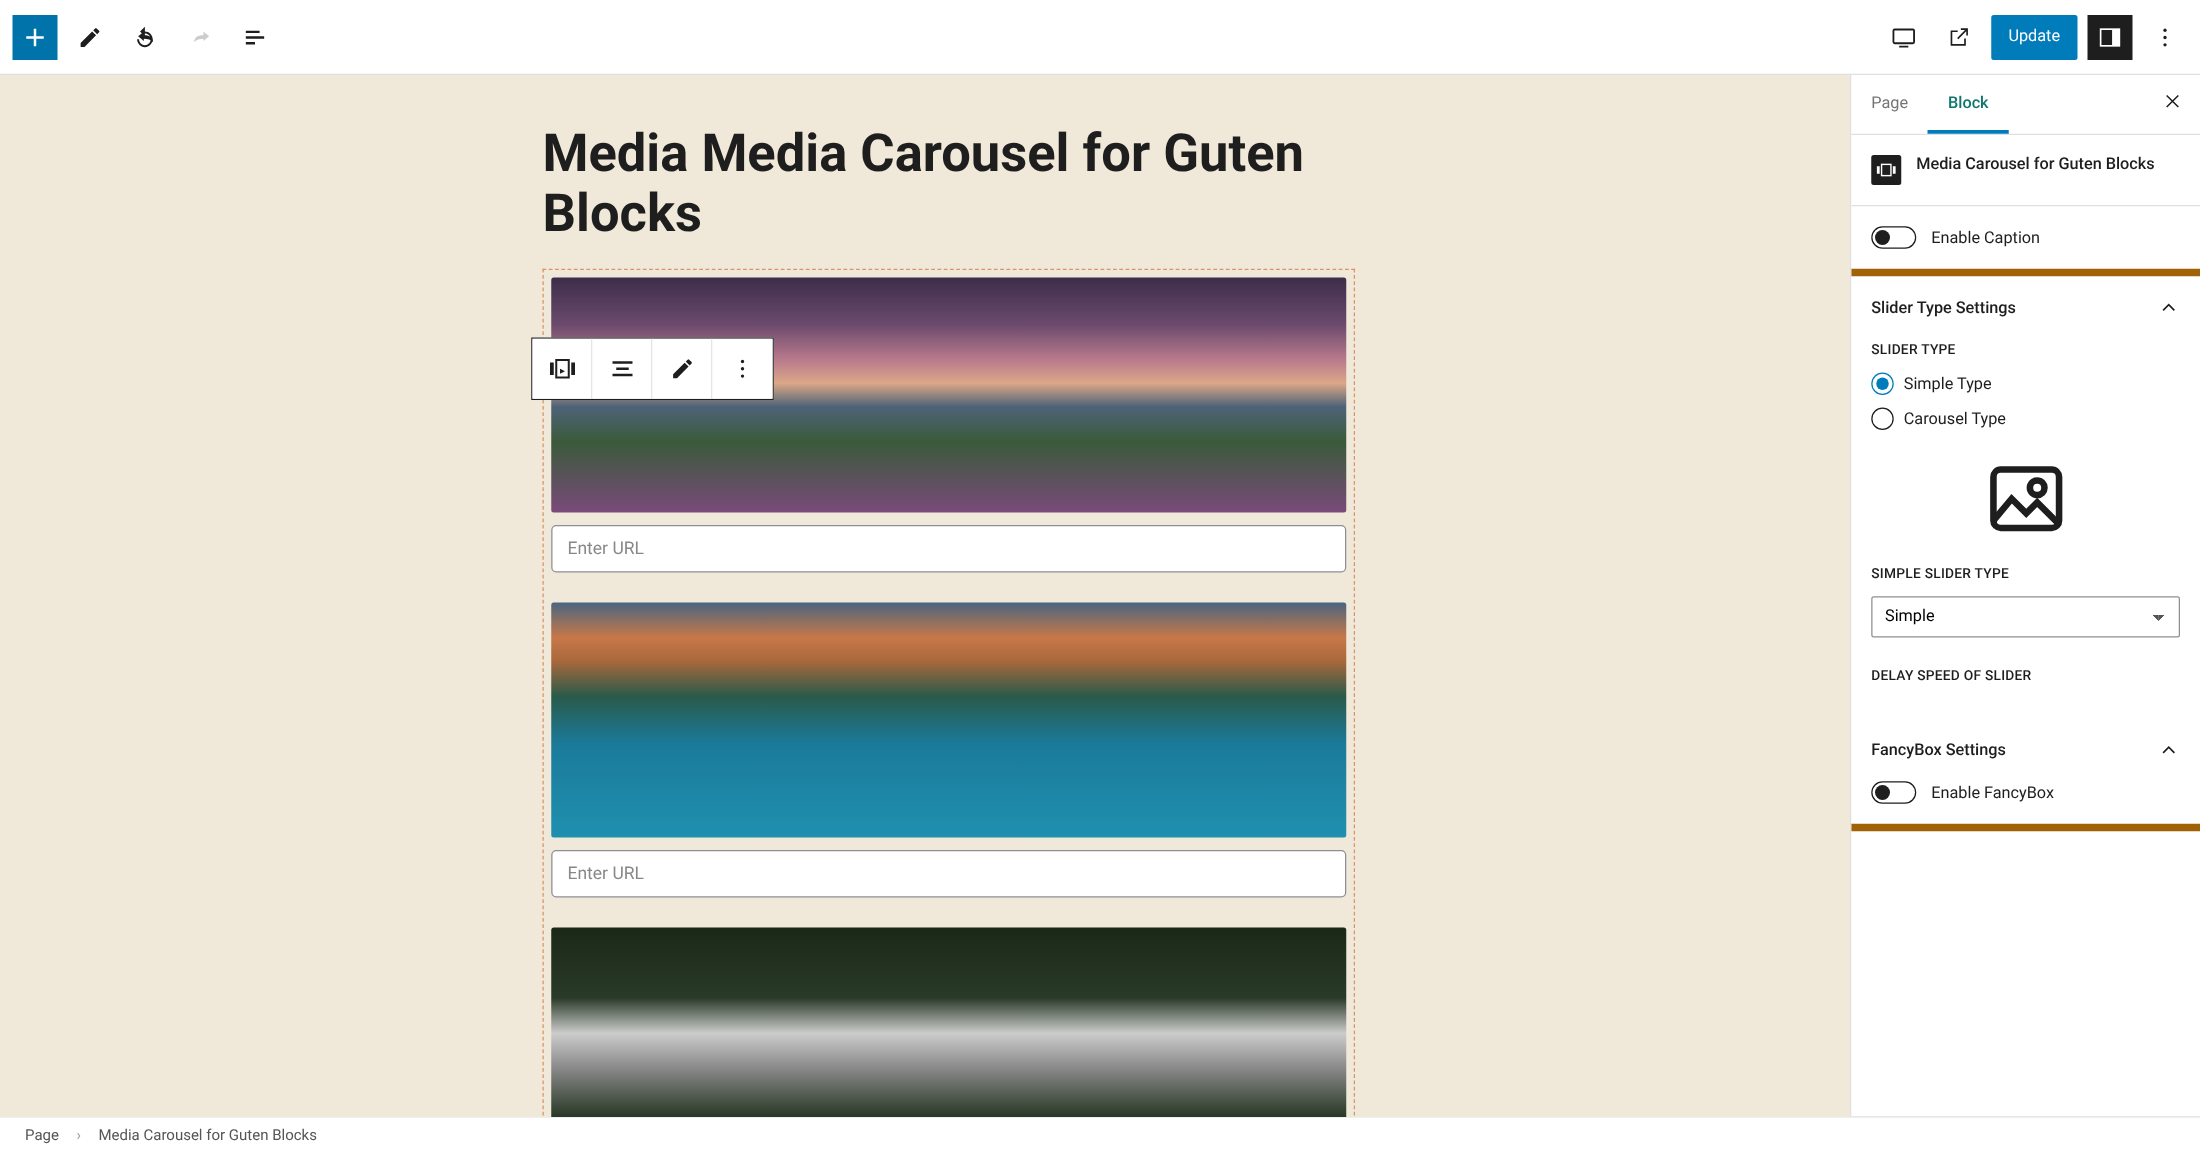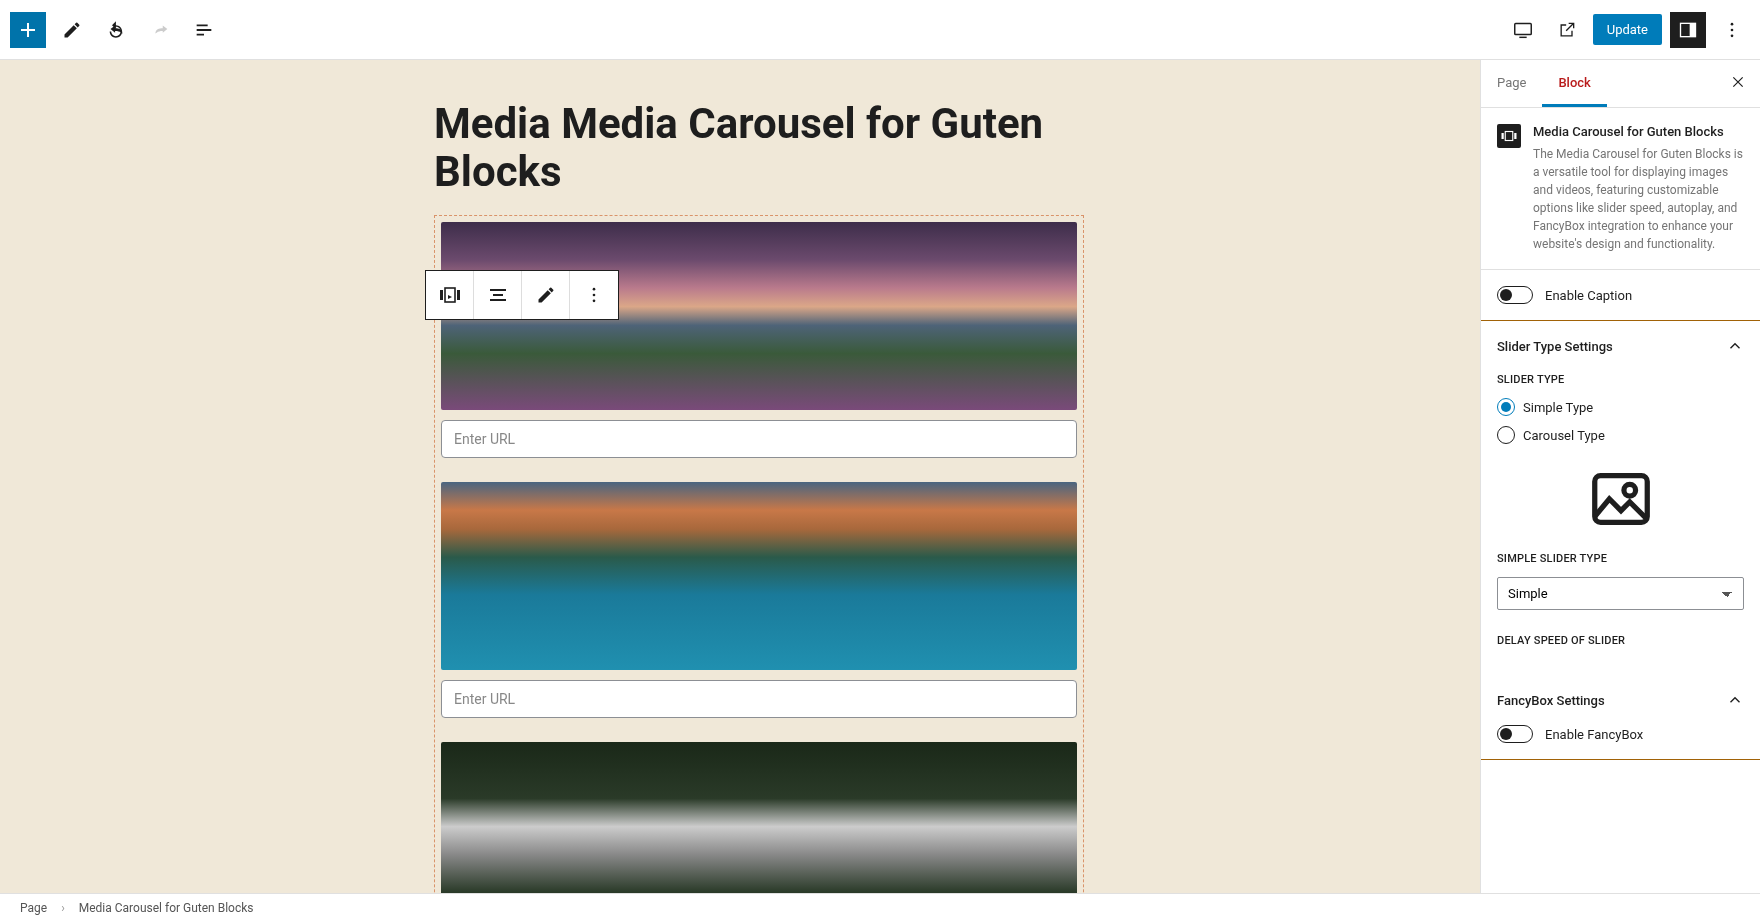--- a/index.html
+++ b/index.html
@@ -3,21 +3,21 @@
 <meta charset="utf-8">
 <style>
 * { margin: 0; padding: 0; box-sizing: border-box; font-family: -apple-system, BlinkMacSystemFont, "Segoe UI", Roboto, sans-serif; }
 body { background: #fff; overflow: hidden; }
 
 .app { display: flex; flex-direction: column; height: 921px; width: 1760px; }
 
 
 .top-toolbar { height: 60px; border-bottom: 1px solid #e0e0e0; display: flex; align-items: center; padding: 0 10px; justify-content: space-between; }
 .toolbar-left { display: flex; align-items: center; gap: 8px; }
-.toolbar-right { display: flex; align-items: center; gap: 8px; }
+.toolbar-right { display: flex; gap: 8px; }
 .btn-add { width: 36px; height: 36px; background: #1e1e1e; color: #fff; border: none; display: flex; align-items: center; justify-content: center; cursor: pointer; }
 .btn-add.primary { background: #0073aa; }
 .toolbar-icon-btn { width: 36px; height: 36px; background: transparent; border: none; display: flex; align-items: center; justify-content: center; cursor: pointer; color: #1e1e1e; }
 .toolbar-icon-btn.disabled { color: #ccc; cursor: default; }
 .btn-update { background: #007cba; color: #fff; border: none; padding: 8px 14px; border-radius: 2px; font-size: 13px; cursor: pointer; }
 .btn-settings-active { width: 36px; height: 36px; background: #1e1e1e; color: #fff; border: none; display: flex; align-items: center; justify-content: center; cursor: pointer; }
 
 
 .main-area { flex: 1; display: flex; overflow: hidden; }
 .canvas-wrap { flex: 1; overflow: auto; position: relative; }
@@ -46,24 +46,24 @@
 
 .img1 { background: linear-gradient(180deg, #3d2d4a 0%, #6b4a6d 20%, #b97a8c 35%, #dba788 45%, #4e6378 55%, #3a5a3a 70%, #7a4a7a 100%); }
 .img2 { background: linear-gradient(180deg, #4a6580 0%, #c87848 15%, #a8683c 25%, #2a5a4a 40%, #1a7a9a 60%, #2090b0 100%); }
 .img3 { background: linear-gradient(180deg, #1a2818 0%, #2a3a28 30%, #cccccc 45%, #888 60%, #2a3a28 80%); }
 .img4 { background: radial-gradient(circle at 50% 45%, #1a2a4a 0%, #0a1525 40%, #050810 100%); }
 
 
 .sidebar { width: 280px; border-left: 1px solid #e0e0e0; background: #fff; display: flex; flex-direction: column; overflow-y: auto; font-size: 13px; color: #1e1e1e; }
 .sidebar-tabs { display: flex; border-bottom: 1px solid #e0e0e0; align-items: center; position: relative; height: 48px; }
 .sidebar-tab { padding: 14px 16px; font-size: 13px; color: #757575; cursor: pointer; border-bottom: 3px solid transparent; }
-.sidebar-tab.active { color: #b91c1c; border-bottom-color: #007cba; font-weight: 500; }
+.sidebar-tab.active { color: #0f766e; border-bottom-color: #007cba; font-weight: 500; }
 .sidebar-close { margin-left: auto; padding: 0 14px; cursor: pointer; font-size: 18px; color: #1e1e1e; }
 
-.sidebar-section { padding: 16px; border-bottom: 1px solid #a16207; }
+.sidebar-section { padding: 16px; border-bottom: 6px solid #a16207; }
 .sidebar-block-header { display: flex; align-items: flex-start; gap: 12px; padding: 16px; border-bottom: 1px solid #e0e0e0; }
 .sidebar-block-icon { width: 24px; height: 24px; flex-shrink: 0; background: #1e1e1e; color: #fff; display: flex; align-items: center; justify-content: center; font-size: 12px; border-radius: 2px; }
 .sidebar-block-title { font-weight: 500; font-size: 13px; margin-bottom: 6px; }
 .sidebar-block-desc { font-size: 12px; color: #757575; line-height: 1.5; }
 
 .toggle-row { display: flex; align-items: center; gap: 12px; }
 .toggle { width: 36px; height: 18px; border: 1px solid #1e1e1e; border-radius: 10px; position: relative; cursor: pointer; background: #fff; }
 .toggle::after { content: ''; width: 12px; height: 12px; background: #1e1e1e; border-radius: 50%; position: absolute; top: 2px; left: 2px; }
 .toggle-label { font-size: 13px; }
 
@@ -245,21 +245,20 @@
       <div class="sidebar-block-header">
         <div class="sidebar-block-icon">
           <svg width="18" height="18" viewBox="0 0 24 24">
               <rect x="2" y="8" width="3" height="8" fill="#fff"></rect>
               <rect x="7" y="6" width="10" height="12" fill="none" stroke="#fff" stroke-width="1.5"></rect>
               <rect x="19" y="8" width="3" height="8" fill="#fff"></rect>
             </svg>
         </div>
         <div>
           <div class="sidebar-block-title">Media Carousel for Guten Blocks</div>
-          <div class="sidebar-block-desc">The Media Carousel for Guten Blocks is a versatile tool for displaying images and videos, featuring customizable options like slider speed, autoplay, and FancyBox integration to enhance your website's design and functionality.</div>
         </div>
       </div>
 
       <div class="sidebar-section">
         <div class="toggle-row">
           <div class="toggle"></div>
           <span class="toggle-label">Enable Caption</span>
         </div>
       </div>
 

